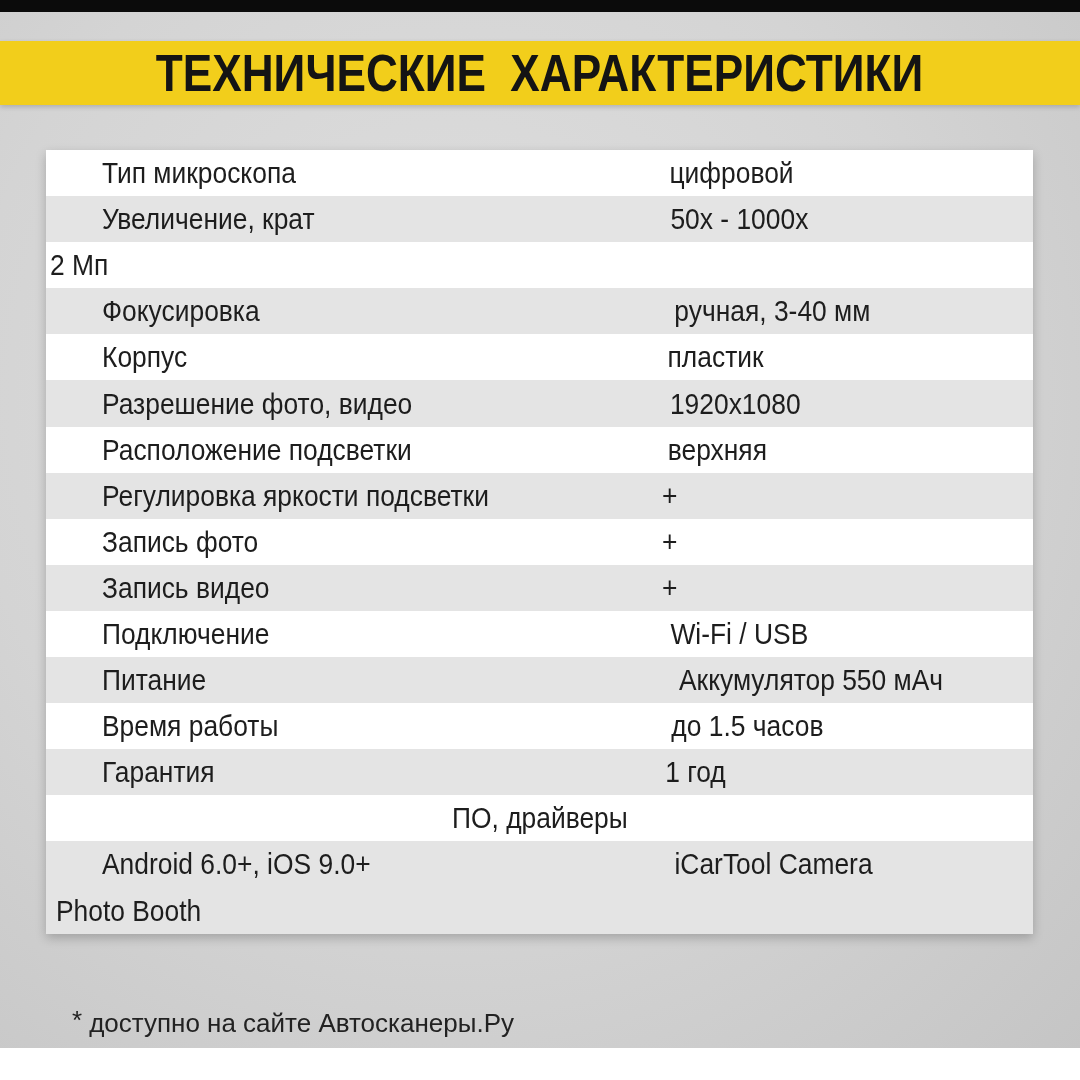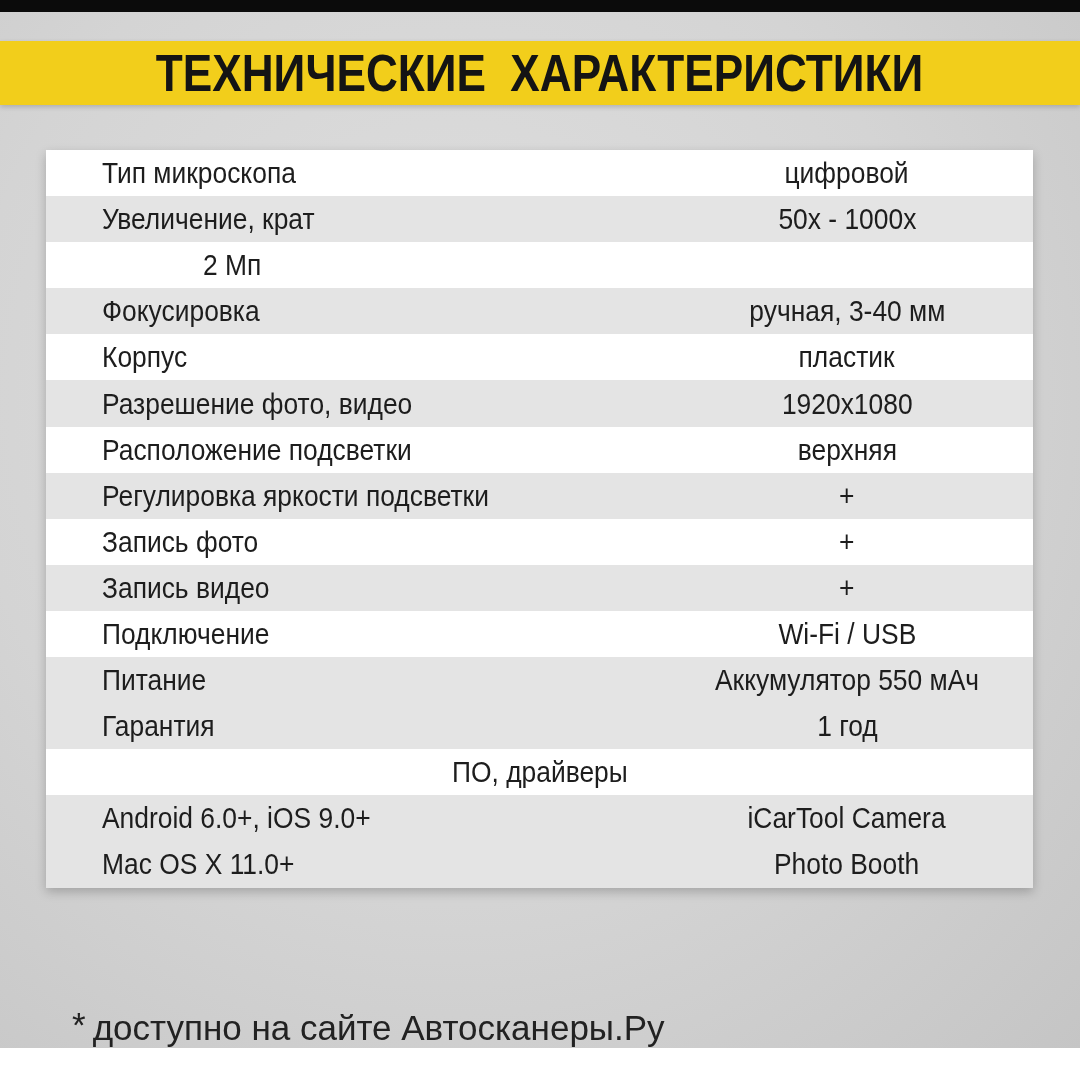--- a/index.html
+++ b/index.html
@@ -34,27 +34,27 @@
   .spec-table{
     position:absolute;left:46px;top:150px;width:987px;
     box-shadow:0 4px 10px rgba(0,0,0,0.22);
   }
   .row{
     display:flex;align-items:center;height:46.1px;
     background:var(--row-white);font-size:30px;color:var(--text-dark);
   }
   .row.alt{background:var(--row-alt);}
   .row .label{flex:1;padding-left:56px;overflow:hidden;white-space:nowrap;}
-  .row .value{width:372px;text-align:center;white-space:nowrap;}
+  .row .value{width:372px;text-align:left;white-space:nowrap;}
   .row.section{justify-content:center;text-align:right;}
   .cond{display:inline-block;transform:scaleX(0.88);transform-origin:left center;}
   .cond.center{transform-origin:center center;}
   .footnote{
     position:absolute;left:72px;top:1008px;
-    font-size:35px;color:#222;white-space:nowrap;
+    font-size:26px;color:#222;white-space:nowrap;
   }
   .fn-marker{position:relative;top:-3px;margin-right:7px;}
 </style>
 </head>
 <body>
 
 <div class="canvas">
   <div class="topbar"></div>
 
   <div class="title-band">
@@ -102,33 +102,36 @@
         <span class="value"><span class="cond center">+</span></span>
       </div>
       <div class="row">
         <span class="label"><span class="cond">Подключение</span></span>
         <span class="value"><span class="cond center">Wi-Fi / USB</span></span>
       </div>
       <div class="row alt">
         <span class="label"><span class="cond">Питание</span></span>
         <span class="value"><span class="cond center">Аккумулятор 550 мАч</span></span>
       </div>
+      <div class="row">
+        <span class="label"><span class="cond">Время работы</span></span>
+        <span class="value"><span class="cond center">до 1.5 часов</span></span>
+      </div>
       <div class="row alt">
         <span class="label"><span class="cond">Гарантия</span></span>
         <span class="value"><span class="cond center">1 год</span></span>
       </div>
       <div class="row section">
         <span class="cond center">ПО, драйверы</span>
       </div>
       <div class="row alt">
         <span class="label"><span class="cond">Android 6.0+, iOS 9.0+</span></span>
         <span class="value"><span class="cond center">iCarTool Camera</span></span>
       </div>
       <div class="row alt">
-        <span class="label"><span class="cond">Mac OS X 11.0+</span></span>
         <span class="value"><span class="cond center">Photo Booth</span></span>
       </div>
     </div>
 
   <div class="footnote">
     <span class="fn-marker">*</span><span>доступно на сайте Автосканеры.Ру</span>
   </div>
 </div>
 
 </body></html>

